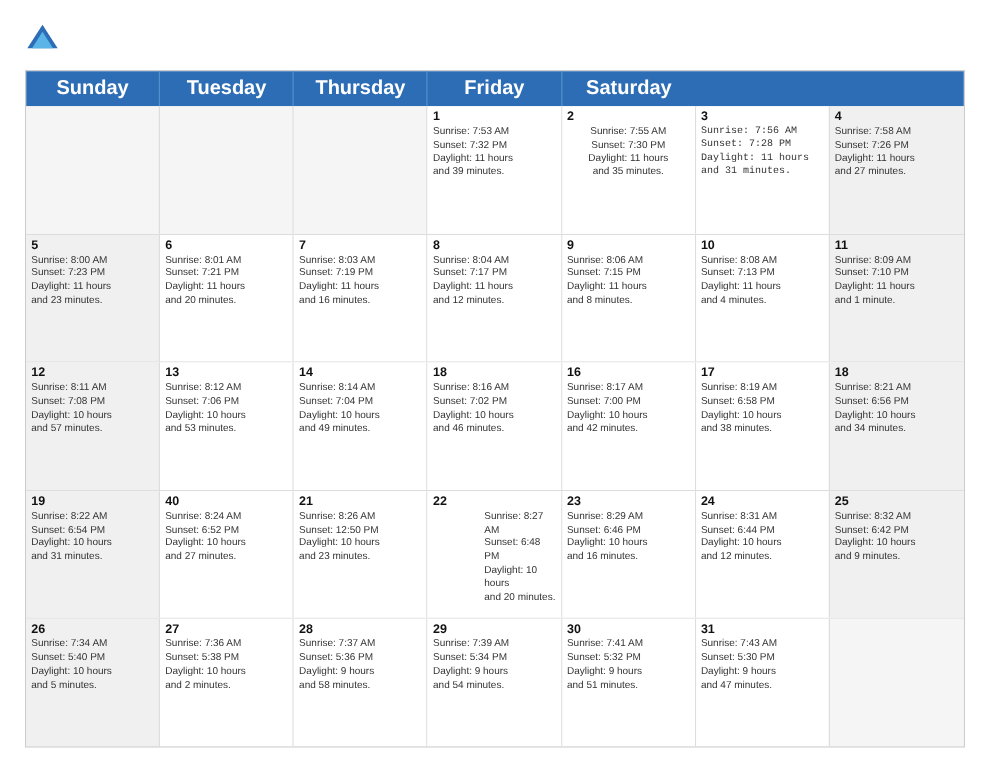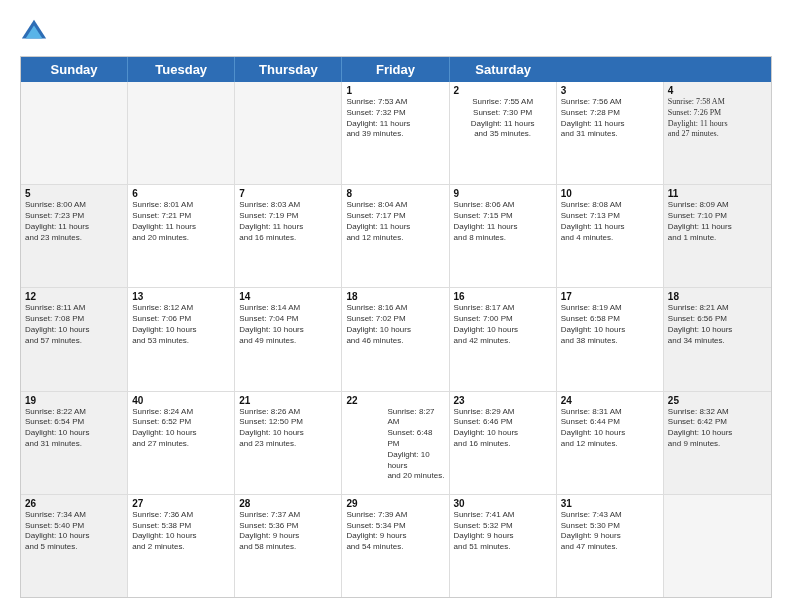--- a/index.html
+++ b/index.html
@@ -68,21 +68,21 @@
       flex-direction: column;
       border: 1px solid #ccc;
     }
     .cal-header-row {
       display: grid;
       grid-template-columns: repeat(7, 1fr);
       background: #2d6db5;
     }
     .cal-header-cell {
       color: #fff;
-      font-size: 13px;
+      font-size: 16px;
       font-weight: bold;
       padding: 5px 4px;
       text-align: center;
       border-right: 1px solid #5090cc;
     }
     .cal-header-cell:last-child { border-right: none; }
     .cal-body {
       flex: 1;
       display: flex;
       flex-direction: column;
@@ -161,28 +161,28 @@
           </div>
           <div class="cal-cell">
             <div class="day-num">2</div>
             <div class="cell-text" style="white-space: pre-line; text-align: center;">Sunrise: 7:55 AM
 Sunset: 7:30 PM
 Daylight: 11 hours
 and 35 minutes.</div>
           </div>
           <div class="cal-cell">
             <div class="day-num">3</div>
-            <div class="cell-text" style="white-space: pre-line;">Sunrise: 7:56 AM
+            <div class="cell-text" style="white-space: pre-line; font-family: Liberation Mono, monospace;">Sunrise: 7:56 AM
 Sunset: 7:28 PM
 Daylight: 11 hours
 and 31 minutes.</div>
           </div>
           <div class="cal-cell shade">
             <div class="day-num">4</div>
-            <div class="cell-text" style="white-space: pre-line; font-family: Liberation Serif, serif;">Sunrise: 7:58 AM
+            <div class="cell-text" style="white-space: pre-line;">Sunrise: 7:58 AM
 Sunset: 7:26 PM
 Daylight: 11 hours
 and 27 minutes.</div>
           </div>
         </div>
         <div class="cal-row">
           <div class="cal-cell shade">
             <div class="day-num">5</div>
             <div class="cell-text" style="white-space: pre-line;">Sunrise: 8:00 AM
 Sunset: 7:23 PM

